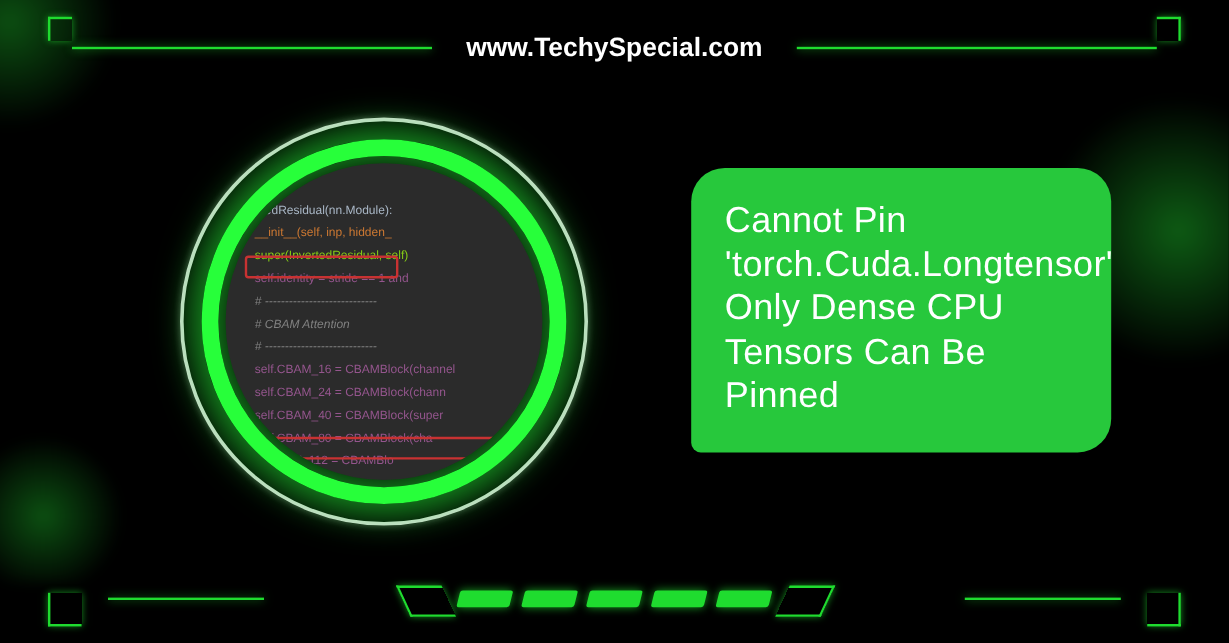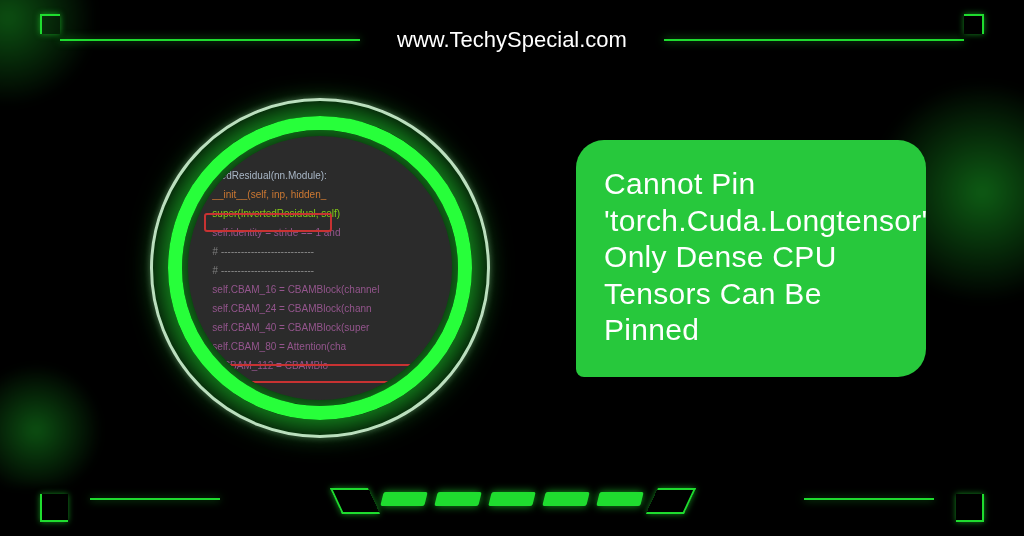--- a/index.html
+++ b/index.html
@@ -72,21 +72,21 @@
       right: 60px;
       width: 300px;
       top: 19px;
     }
     .site-name {
       position: absolute;
       left: 50%;
       transform: translateX(-50%);
       color: #ffffff;
       font-size: 22px;
-      font-weight: 400;
+      font-weight: 700;
       z-index: 3;
     }
 
     
     .corner-bracket {
       position: absolute;
       width: 20px;
       height: 20px;
       border: 2px solid #1fdc2f;
       box-shadow: 0 0 6px rgba(34, 230, 50, 0.6);
@@ -244,25 +244,26 @@
   <div class="circle-outer-ring"></div>
   <div class="circle-glow-ring"></div>
   <div class="circle-content">
     <div class="code-area">
       <div class="line"><span class="classn">vertedResidual(nn.Module):</span></div>
       <div class="line"><span class="kw">   __init__(self, inp, hidden_</span></div>
       <div class="line"><span class="func">   super(InvertedResidual, self)</span></div>
       <div class="line"><span class="self">   self.identity = stride == 1 and</span></div>
       <div class="line"><span></span></div>
       <div class="line"><span class="comment">   # ----------------------------</span></div>
+      <div class="line"><span class="comment">   # CBAM Attention</span></div>
       <div class="line"><span class="comment">   # ----------------------------</span></div>
       <div class="line"><span class="self">   self.CBAM_16 = CBAMBlock(channel</span></div>
       <div class="line"><span class="self">   self.CBAM_24 = CBAMBlock(chann</span></div>
       <div class="line"><span class="self">   self.CBAM_40 = CBAMBlock(super</span></div>
-      <div class="line"><span class="self">   self.CBAM_80 = Attention(cha</span></div>
+      <div class="line"><span class="self">   self.CBAM_80 = CBAMBlock(cha</span></div>
       <div class="line"><span class="self">    lf.CBAM_112 = CBAMBlo</span></div>
       <div class="highlight-box hl1"></div>
       <div class="highlight-box hl2"></div>
     </div>
   </div>
 </div>
 
 <div class="title-card">
   <div class="txt">Cannot Pin 'torch.Cuda.Longtensor' Only Dense CPU Tensors Can Be Pinned</div>
 </div>

